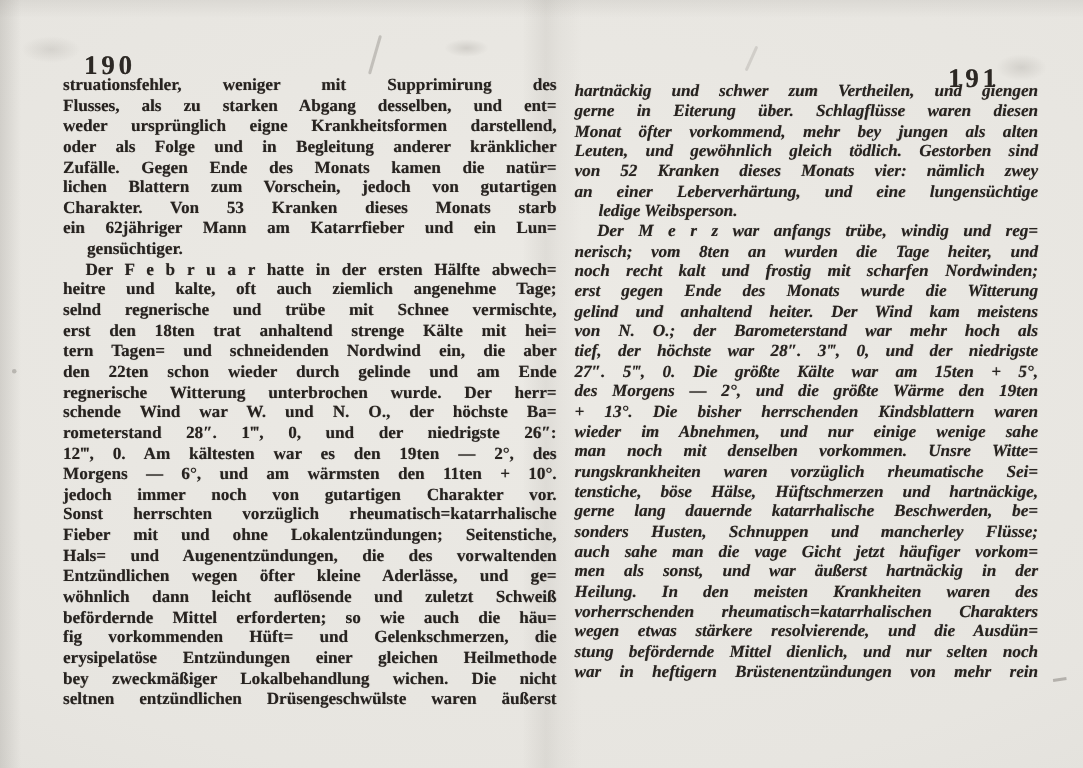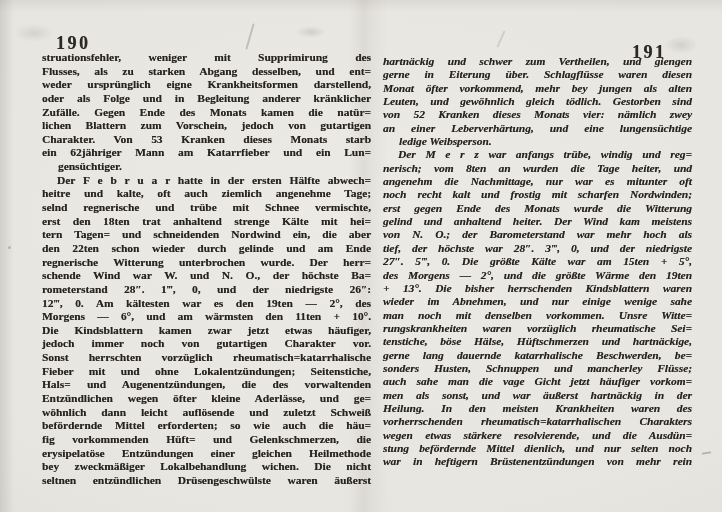--- a/index.html
+++ b/index.html
@@ -107,21 +107,20 @@
       <div class="line">heitre und kalte, oft auch ziemlich angenehme Tage;</div>
       <div class="line">selnd regnerische und trübe mit Schnee vermischte,</div>
       <div class="line">erst den 18ten trat anhaltend strenge Kälte mit hei=</div>
       <div class="line">tern Tagen= und schneidenden Nordwind ein, die aber</div>
       <div class="line">den 22ten schon wieder durch gelinde und am Ende</div>
       <div class="line">regnerische Witterung unterbrochen wurde. Der herr=</div>
       <div class="line">schende Wind war W. und N. O., der höchste Ba=</div>
       <div class="line">rometerstand 28″. 1‴, 0, und der niedrigste 26″:</div>
       <div class="line">12‴, 0. Am kältesten war es den 19ten — 2°, des</div>
       <div class="line">Morgens — 6°, und am wärmsten den 11ten + 10°.</div>
-      <div class="line">Die Kindsblattern kamen zwar jetzt etwas häufiger,</div>
       <div class="line">jedoch immer noch von gutartigen Charakter vor.</div>
       <div class="line">Sonst herrschten vorzüglich rheumatisch=katarrhalische</div>
       <div class="line">Fieber mit und ohne Lokalentzündungen; Seitenstiche,</div>
       <div class="line">Hals= und Augenentzündungen, die des vorwaltenden</div>
       <div class="line">Entzündlichen wegen öfter kleine Aderlässe, und ge=</div>
       <div class="line">wöhnlich dann leicht auflösende und zuletzt Schweiß</div>
       <div class="line">befördernde Mittel erforderten; so wie auch die häu=</div>
       <div class="line">fig vorkommenden Hüft= und Gelenkschmerzen, die</div>
       <div class="line">erysipelatöse Entzündungen einer gleichen Heilmethode</div>
       <div class="line">bey zweckmäßiger Lokalbehandlung wichen. Die nicht</div>
@@ -131,21 +130,20 @@
   <div class="textblock" id="text-right">
       <div class="line">hartnäckig und schwer zum Vertheilen, und giengen</div>
       <div class="line">gerne in Eiterung über. Schlagflüsse waren diesen</div>
       <div class="line">Monat öfter vorkommend, mehr bey jungen als alten</div>
       <div class="line">Leuten, und gewöhnlich gleich tödlich. Gestorben sind</div>
       <div class="line">von 52 Kranken dieses Monats vier: nämlich zwey</div>
       <div class="line">an einer Leberverhärtung, und eine lungensüchtige</div>
       <div class="line end">ledige Weibsperson.</div>
       <div class="line indent">Der M e r z war anfangs trübe, windig und reg=</div>
       <div class="line">nerisch; vom 8ten an wurden die Tage heiter, und</div>
-      <div class="line">angenehm die Nachmittage, nur war es mitunter oft</div>
       <div class="line">noch recht kalt und frostig mit scharfen Nordwinden;</div>
       <div class="line">erst gegen Ende des Monats wurde die Witterung</div>
       <div class="line">gelind und anhaltend heiter. Der Wind kam meistens</div>
       <div class="line">von N. O.; der Barometerstand war mehr hoch als</div>
       <div class="line">tief, der höchste war 28″. 3‴, 0, und der niedrigste</div>
       <div class="line">27″. 5‴, 0. Die größte Kälte war am 15ten + 5°,</div>
       <div class="line">des Morgens — 2°, und die größte Wärme den 19ten</div>
       <div class="line">+ 13°. Die bisher herrschenden Kindsblattern waren</div>
       <div class="line">wieder im Abnehmen, und nur einige wenige sahe</div>
       <div class="line">man noch mit denselben vorkommen. Unsre Witte=</div>

